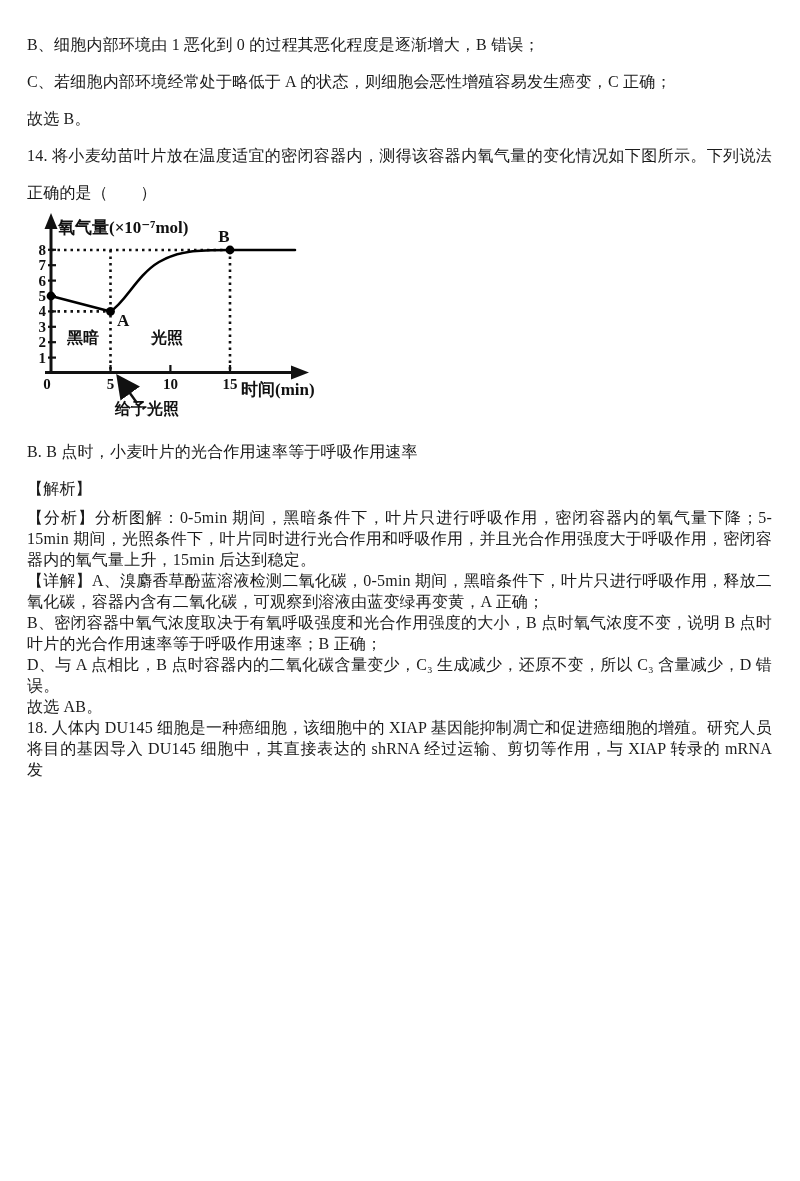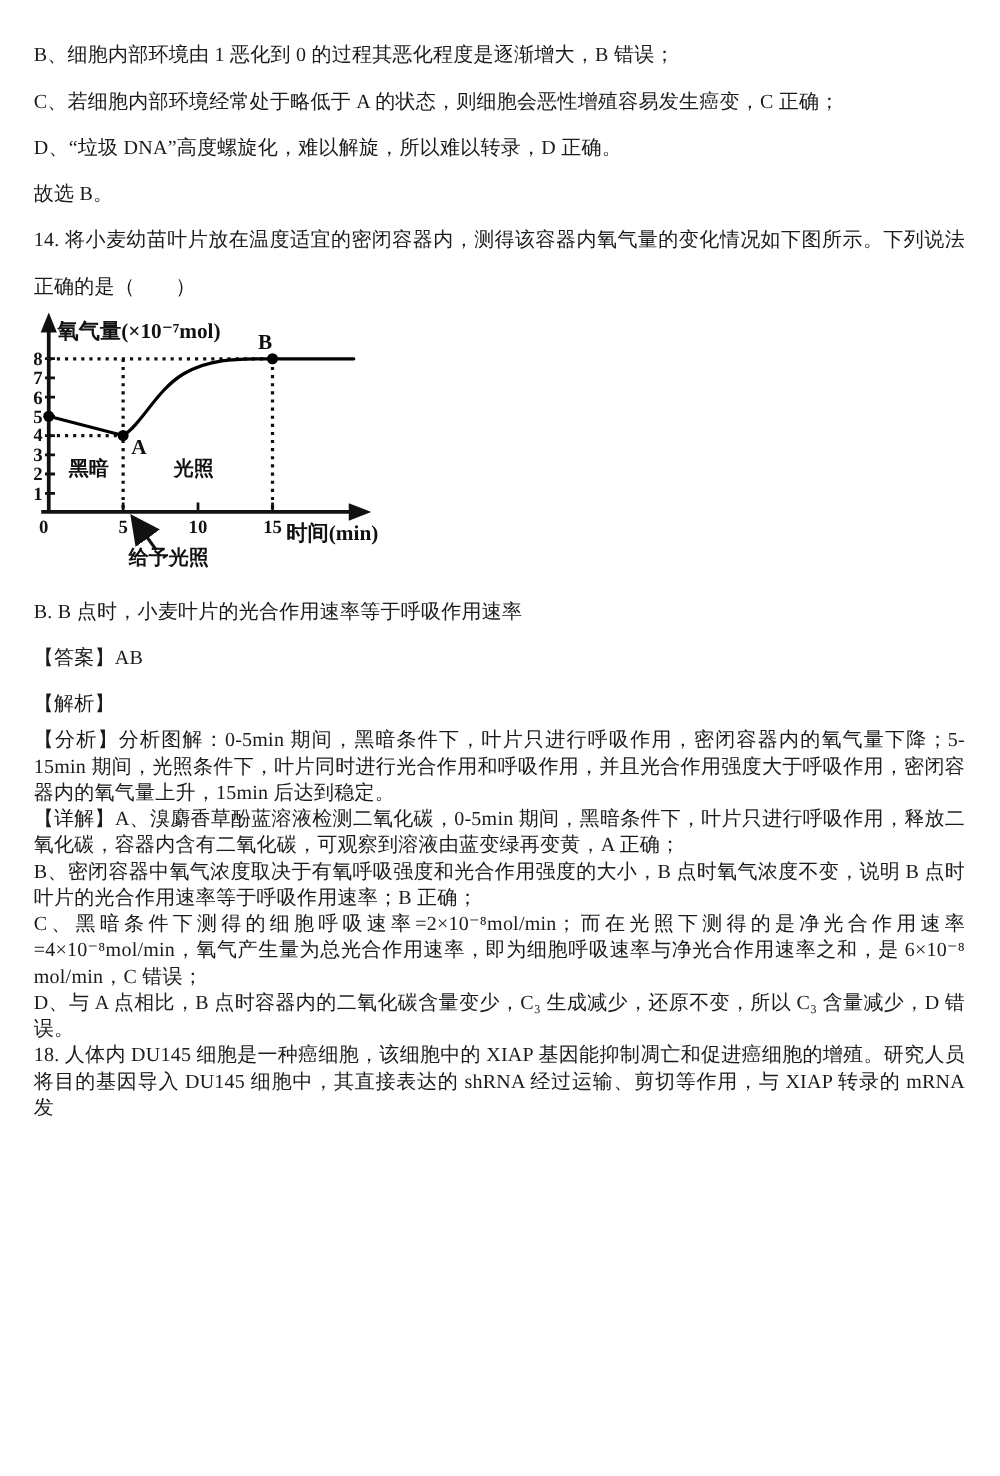--- a/index.html
+++ b/index.html
@@ -24,21 +24,21 @@
   p.line {
     margin: 0;
     line-height: 37px;
     text-align: justify;
     letter-spacing: 0.2px;
   }
   .tight p.line {
     line-height: 21px;
   }
   figure.chart {
-    margin: 2px 0 8px 0;
+    margin: 2px 0 8px 12px;
   }
   svg text {
     font-family: "Liberation Serif", "DejaVu Serif", serif;
     font-weight: bold;
     fill: #111111;
   }
   .axis {
     stroke: #111111;
     stroke-width: 3;
     fill: none;
@@ -69,21 +69,20 @@
     fill: none;
   }
 </style>
 </head>
 <body>
 
 <div class="page">
 
   <p class="line">B、细胞内部环境由 1 恶化到 0 的过程其恶化程度是逐渐增大，B 错误；</p>
   <p class="line">C、若细胞内部环境经常处于略低于 A 的状态，则细胞会恶性增殖容易发生癌变，C 正确；</p>
-  <p class="line">D、“垃圾 DNA”高度螺旋化，难以解旋，所以难以转录，D 正确。</p>
   <p class="line">故选 B。</p>
 
   <p class="line">14. 将小麦幼苗叶片放在温度适宜的密闭容器内，测得该容器内氧气量的变化情况如下图所示。下列说法正确的是（　　）</p>
 
   <figure class="chart">
     <svg width="292" height="208" viewBox="0 0 292 208">
       <defs>
         <marker id="ah" markerWidth="11" markerHeight="11" refX="8" refY="5" orient="auto">
           <path d="M0,0 L10,5 L0,10 z" fill="#111111"></path>
         </marker>
@@ -142,25 +141,24 @@
 
       <text x="44" y="130" font-size="16" text-anchor="middle">黑暗</text>
       <text x="128" y="130" font-size="16" text-anchor="middle">光照</text>
 
       <text x="108" y="201" font-size="16" text-anchor="middle">给予光照</text>
     </svg>
   </figure>
 
   <p class="line">B. B 点时，小麦叶片的光合作用速率等于呼吸作用速率</p>
 
-  <p class="line">【答案】AB</p>
   <p class="line">【解析】</p>
 
   <div class="tight">
     <p class="line">【分析】分析图解：0-5min 期间，黑暗条件下，叶片只进行呼吸作用，密闭容器内的氧气量下降；5-15min 期间，光照条件下，叶片同时进行光合作用和呼吸作用，并且光合作用强度大于呼吸作用，密闭容器内的氧气量上升，15min 后达到稳定。</p>
     <p class="line">【详解】A、溴麝香草酚蓝溶液检测二氧化碳，0-5min 期间，黑暗条件下，叶片只进行呼吸作用，释放二氧化碳，容器内含有二氧化碳，可观察到溶液由蓝变绿再变黄，A 正确；</p>
     <p class="line">B、密闭容器中氧气浓度取决于有氧呼吸强度和光合作用强度的大小，B 点时氧气浓度不变，说明 B 点时叶片的光合作用速率等于呼吸作用速率；B 正确；</p>
-    <p class="line">C、黑暗条件下测得的细胞呼吸速率=2×10⁻⁸mol/min；而在光照下测得的是净光合作用速率=4×10⁻⁸mol/min，氧气产生量为总光合作用速率，即为细胞呼吸速率与净光合作用速率之和，是 6×10⁻⁸ mol/min，C 错误；</p>
     <p class="line">D、与 A 点相比，B 点时容器内的二氧化碳含量变少，C₃ 生成减少，还原不变，所以 C₃ 含量减少，D 错误。</p>
+    <p class="line">故选 AB。</p>
     <p class="line">18. 人体内 DU145 细胞是一种癌细胞，该细胞中的 XIAP 基因能抑制凋亡和促进癌细胞的增殖。研究人员将目的基因导入 DU145 细胞中，其直接表达的 shRNA 经过运输、剪切等作用，与 XIAP 转录的 mRNA 发</p>
   </div>
 
 </div>
 
 </body></html>

